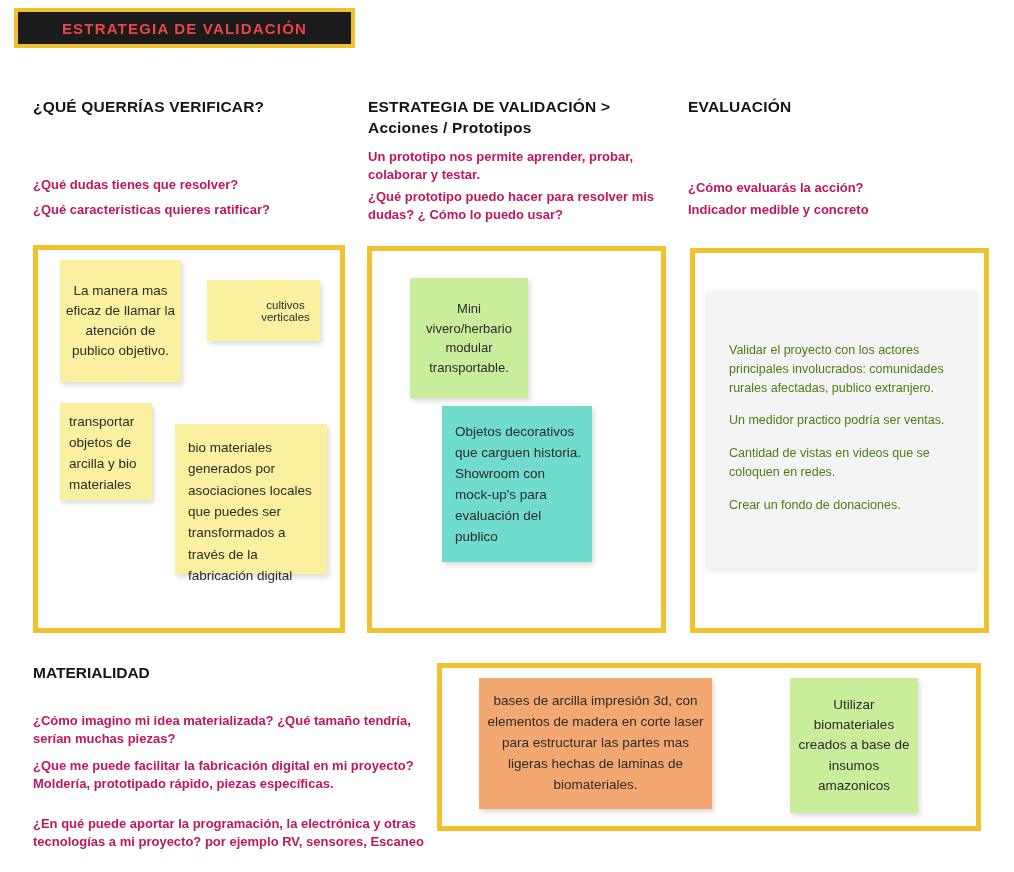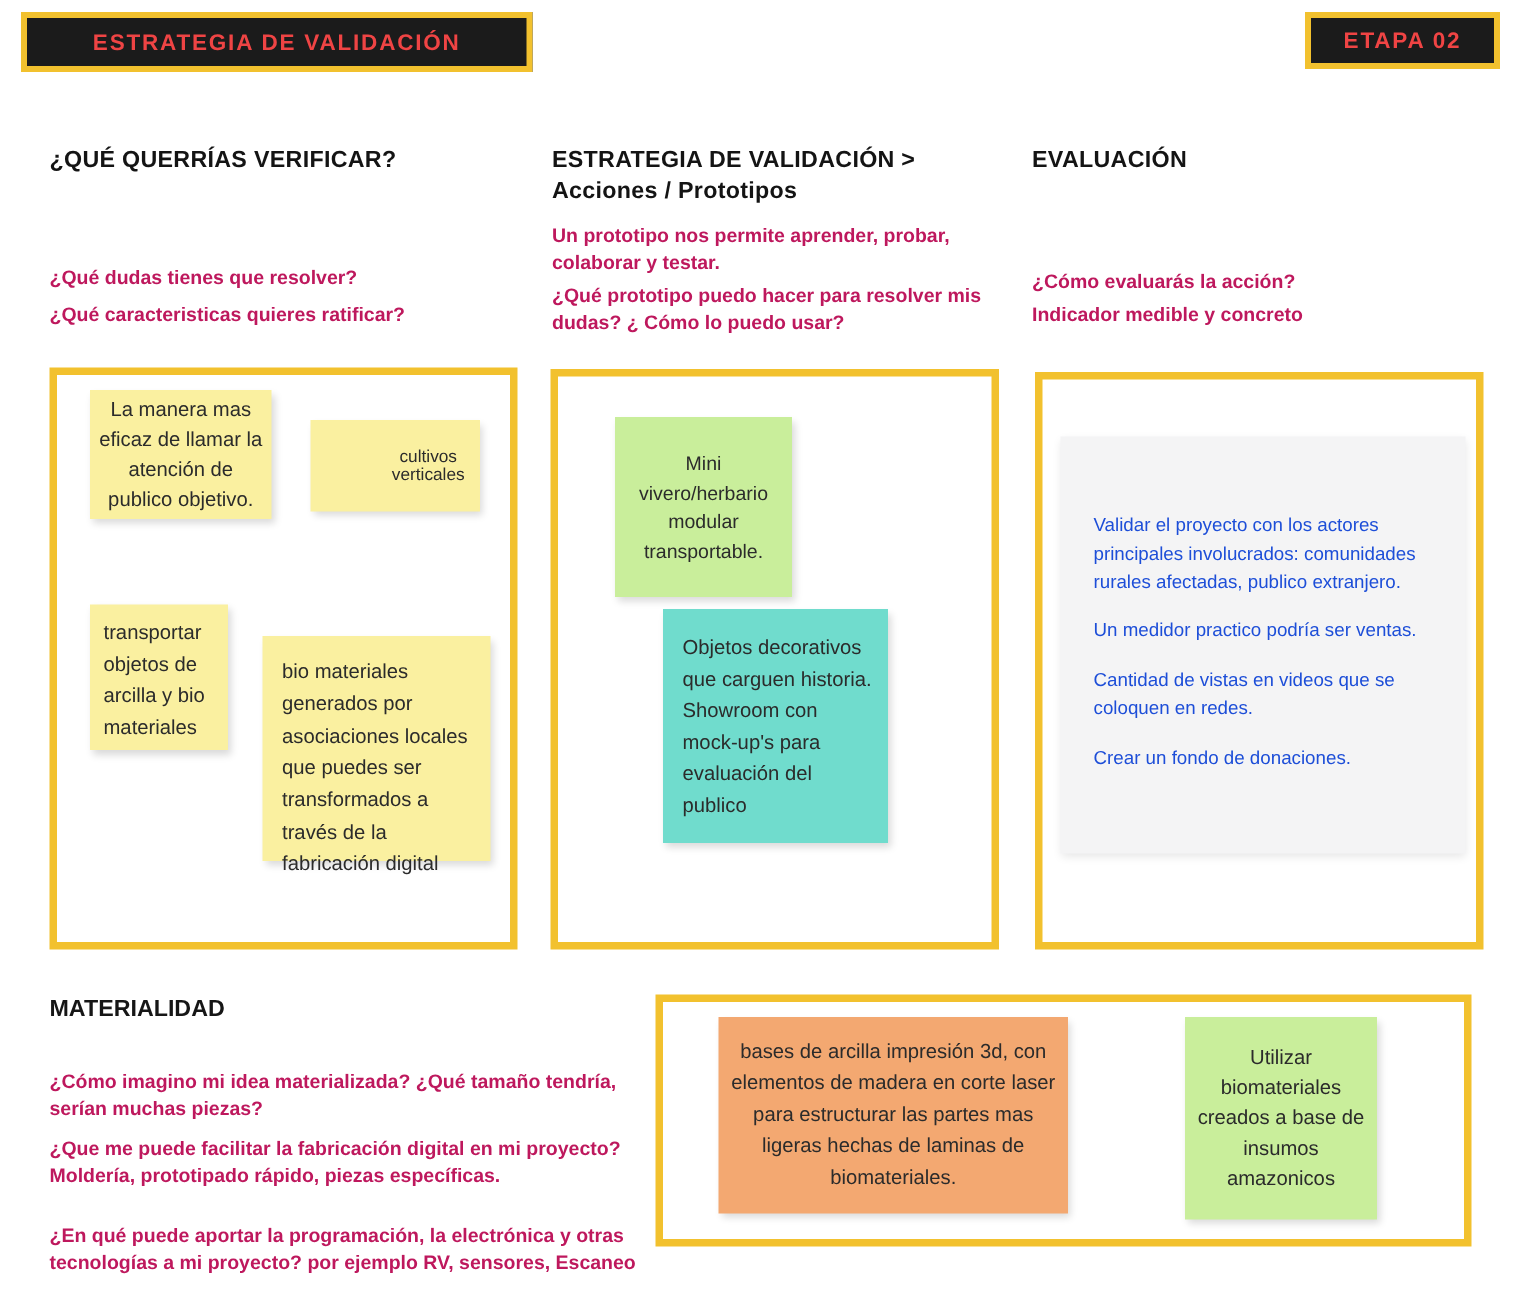--- a/index.html
+++ b/index.html
@@ -34,51 +34,48 @@
   #frame-verificar  { left:33px;  top:245px; width:312px; height:388px; }
   #frame-estrategia { left:367px; top:246px; width:299px; height:387px; }
   #frame-evaluacion { left:690px; top:248px; width:299px; height:385px; }
   #frame-materialidad { left:437px; top:663px; width:544px; height:168px; }
   
   .sticky {
     position:absolute; color:#2b2b2b;
     box-shadow:2px 3px 5px rgba(0,0,0,0.15);
   }
   .sticky.center { display:flex; align-items:center; justify-content:center; text-align:center; }
-  #note-atencion   { left:22px;  top:10px;  width:121px; height:86px; font-size:13.5px; line-height:1.5;  padding:6px; }
+  #note-atencion   { left:22px;  top:10px;  width:121px; height:122px; font-size:13.5px; line-height:1.5;  padding:6px; }
   #note-cultivos   { left:169px; top:30px;  width:113px; height:61px;  font-size:11.5px; }
   #note-transportar{ left:22px;  top:153px; width:92px;  height:97px;  font-size:13.5px; line-height:1.55; padding:9px 6px 6px 9px; }
   #note-biomat     { left:137px; top:174px; width:152px; height:150px; font-size:13.5px; line-height:1.58; padding:13px 8px 24px 13px; }
   #note-vivero     { left:38px;  top:27px;  width:118px; height:120px; font-size:13px;   line-height:1.5;  padding:6px; }
   #note-objetos    { left:70px;  top:155px; width:150px; height:156px; font-size:13.5px; line-height:1.55; padding:16px 10px 10px 13px; }
   #note-evaluacion {
     left:12px; top:38px; width:270px; height:278px;
-    font-size:12.5px; line-height:1.5; color:#1d4ed8;
+    font-size:12.5px; line-height:1.5; color:#4d7c0f;
     padding:50px 30px 18px 22px;
     box-shadow:0 2px 6px rgba(0,0,0,0.10);
   }
   #note-evaluacion p { margin-bottom:14px; }
   #note-bases      { left:37px;  top:10px;  width:233px; height:131px; font-size:13.5px; line-height:1.55; padding:8px; }
   #note-utilizar   { left:348px; top:10px;  width:128px; height:135px; font-size:13.5px; line-height:1.5;  padding:6px; }
   
   #materialidad-title { position:absolute; left:33px; top:664px; font-weight:800; font-size:15.5px; }
   #materialidad-q1 { left:33px; top:712px; width:388px; }
   #materialidad-q2 { left:33px; top:757px; width:392px; }
   #materialidad-q3 { left:33px; top:815px; width:402px; }
 </style>
 </head>
 <body>
 
 <div id="board">
 
   <div id="banner-left" class="banner">
     <span>ESTRATEGIA DE VALIDACIÓN</span>
-  </div>
-  <div id="banner-right" class="banner">
-    <span>ETAPA 02</span>
   </div>
 
   <div id="verificar-title" class="col-title">¿QUÉ QUERRÍAS VERIFICAR?</div>
   <div id="verificar-q1" class="question">¿Qué dudas tienes que resolver?</div>
   <div id="verificar-q2" class="question">¿Qué caracteristicas quieres ratificar?</div>
 
   <div id="estrategia-title" class="col-title">
     <div>ESTRATEGIA DE VALIDACIÓN &gt;</div>
     <div>Acciones / Prototipos</div>
   </div>

